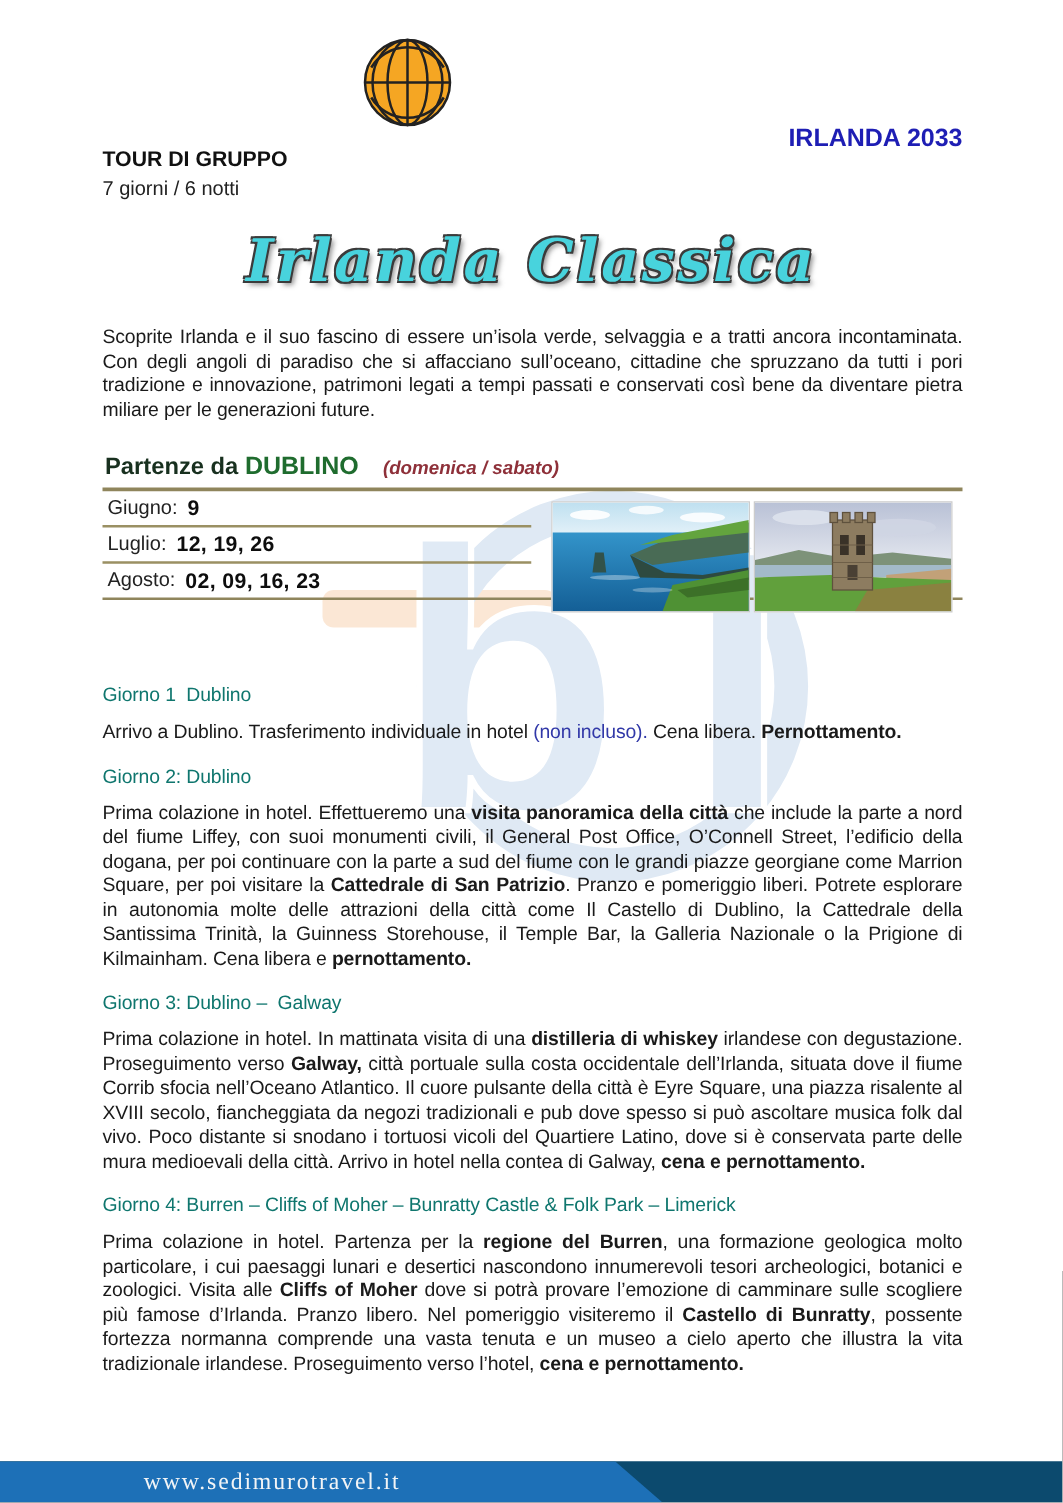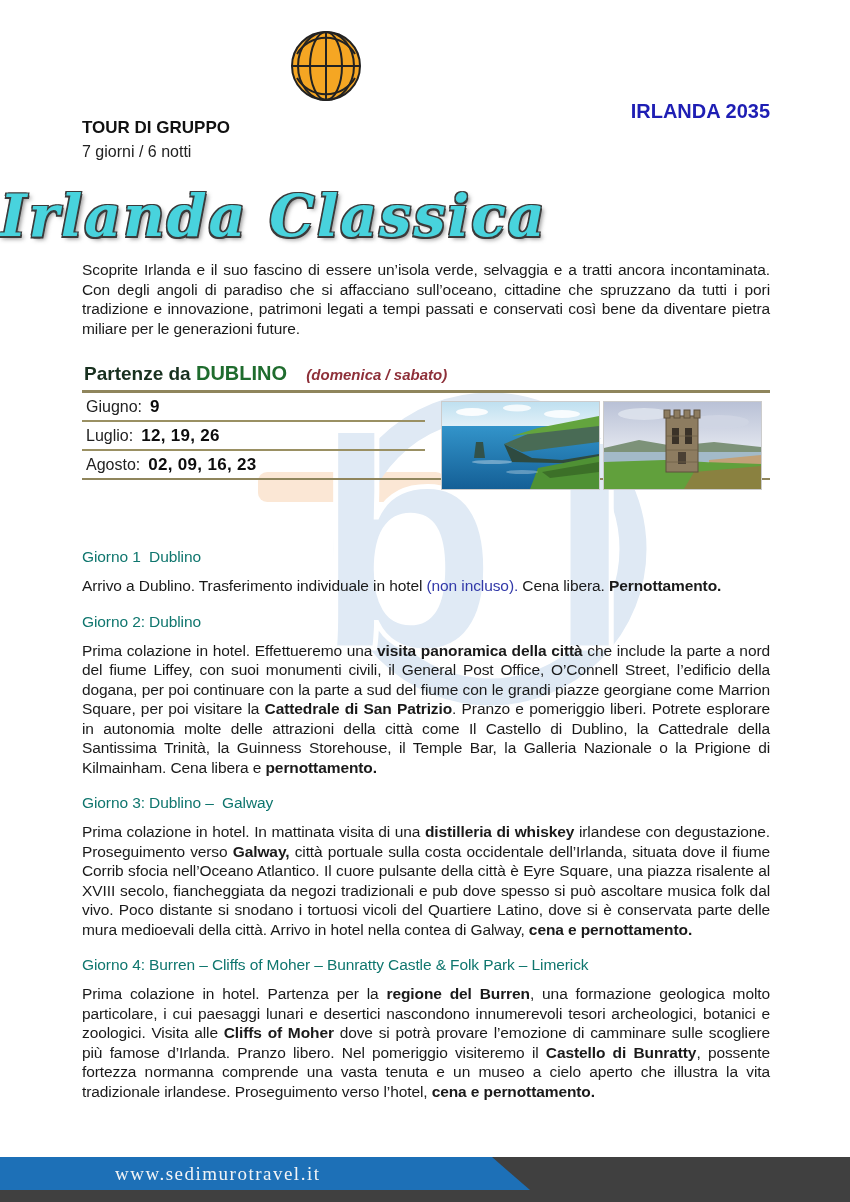--- a/index.html
+++ b/index.html
@@ -12,23 +12,23 @@
   .logo{position:absolute;left:286px;top:26px;display:flex;align-items:flex-start;}
   .logo-globe{width:80px;height:80px;}
   .logo-textcol{margin-left:4px;}
   .logo-brandline{font-weight:bold;font-size:47px;line-height:46px;letter-spacing:-2px;color:#2f6394;}
   .logo-parens{color:#f09d1d;letter-spacing:-4px;}
   .logo-sub{font-weight:bold;font-size:29px;line-height:30px;letter-spacing:17px;color:#2f6394;margin-top:-6px;padding-left:12px;}
   .edition{position:absolute;right:80px;top:100px;font-size:20px;font-weight:bold;color:#1e1eb4;letter-spacing:0px;}
   .tour-type{position:absolute;left:82px;top:118px;font-size:17px;font-weight:bold;color:#111;}
   .tour-duration{position:absolute;left:82px;top:143px;font-size:16px;color:#222;}
   
-  .big-title{position:absolute;left:0;top:182px;width:100%;
+  .big-title{position:absolute;left:0;top:182px;width:100%;text-align:center;
      font-family:"DejaVu Serif","Liberation Serif",serif;font-style:italic;font-weight:bold;
-     font-size:57px;color:#48d3dd;letter-spacing:2px;
+     font-size:47px;color:#48d3dd;letter-spacing:2px;
      text-shadow:-1.5px -1.5px 0 #3b3b3b,1.5px -1.5px 0 #3b3b3b,-1.5px 1.5px 0 #3b3b3b,1.5px 1.5px 0 #3b3b3b,3px 3px 4px rgba(60,60,60,.55);}
   
   .intro{position:absolute;left:82px;top:260px;width:688px;font-size:15.5px;line-height:19.5px;
      text-align:justify;letter-spacing:-0.1px;color:#1a1a1a;}
   
   .partenze{position:absolute;left:82px;top:362px;width:688px;}
   .partenze-head{font-size:19px;font-weight:bold;color:#18301f;padding-left:2px;}
   .partenze-city{color:#1f6c2e;font-size:20px;}
   .partenze-note{font-size:15px;font-weight:bold;font-style:italic;color:#8e3039;margin-left:14px;letter-spacing:0px;}
   .line-olive-thick{height:0;border-top:3px solid #8f855c;margin-top:5px;}
@@ -40,21 +40,21 @@
   .photo{width:157px;height:87px;border:1px solid #cccccc;background:#fff;margin-right:3px;}
   .photo svg{display:block;width:100%;height:100%;}
   
   .days{position:absolute;left:82px;top:548px;width:688px;}
   .day{margin-bottom:17px;}
   .day-h{font-size:15.5px;font-weight:normal;color:#0f766e;white-space:pre-wrap;letter-spacing:-0.1px;}
   .day-p{font-size:15.5px;line-height:19.5px;text-align:justify;letter-spacing:-0.1px;color:#1a1a1a;margin-top:10px;}
   .seg-b{font-weight:bold;}
   .seg-bl{color:#3138a8;}
   
-  .footer{position:absolute;left:0;bottom:0;width:850px;height:45px;background:#404040;z-index:3;}
+  .footer{position:absolute;left:0;bottom:0;width:850px;height:33px;background:#0c4a6e;z-index:3;}
   .footer-dark{position:absolute;left:0;top:0;width:530px;height:33px;background:#1d70b7;
      clip-path:polygon(0 0,492px 0,530px 100%,0 100%);}
   .footer-url{position:absolute;left:115px;top:0;height:33px;line-height:33px;
      font-family:"Liberation Serif",serif;font-size:19px;color:#f2f4f6;letter-spacing:1.5px;}
 </style>
 </head>
 <body>
 
 <div class="page">
 
@@ -73,21 +73,21 @@
         <circle cx="40" cy="40" r="34" fill="#f5a623" stroke="#222" stroke-width="2"></circle>
         <ellipse cx="40" cy="40" rx="16" ry="34" fill="none" stroke="#222" stroke-width="2"></ellipse>
         <ellipse cx="40" cy="40" rx="28" ry="34" fill="none" stroke="#222" stroke-width="2"></ellipse>
         <line x1="40" y1="6" x2="40" y2="74" stroke="#222" stroke-width="2"></line>
         <line x1="6" y1="40" x2="74" y2="40" stroke="#222" stroke-width="2"></line>
         <path d="M11 22 A34 34 0 0 1 69 22" fill="none" stroke="#222" stroke-width="2" transform="translate(0,6)"></path>
         <path d="M11 58 A34 34 0 0 0 69 58" fill="none" stroke="#222" stroke-width="2" transform="translate(0,-6)"></path>
       </svg>
     </div>
 
-    <div class="edition">IRLANDA 2035</div>
+    <div class="edition">IRLANDA 2033</div>
 
     <div class="tour-type">TOUR DI GRUPPO</div>
     <div class="tour-duration">7 giorni / 6 notti</div>
 
     <div class="big-title">Irlanda Classica</div>
 
     <div class="intro">Scoprite Irlanda e il suo fascino di essere un’isola verde, selvaggia e a tratti ancora incontaminata. Con degli angoli di paradiso che si affacciano sull’oceano, cittadine che spruzzano da tutti i pori tradizione e innovazione, patrimoni legati a tempi passati e conservati così bene da diventare pietra miliare per le generazioni future.</div>
 
     <div class="partenze">
       <div class="partenze-head">

